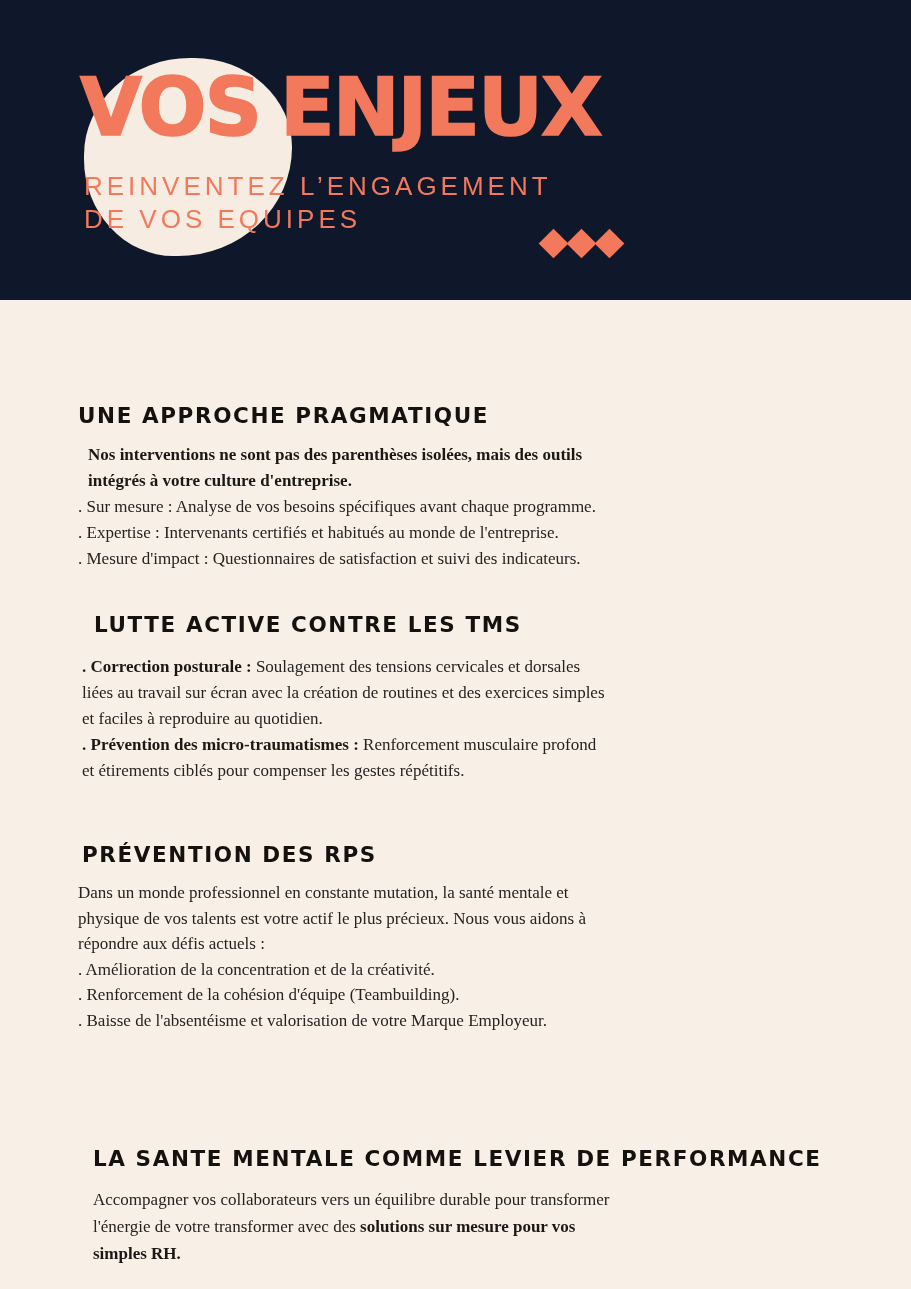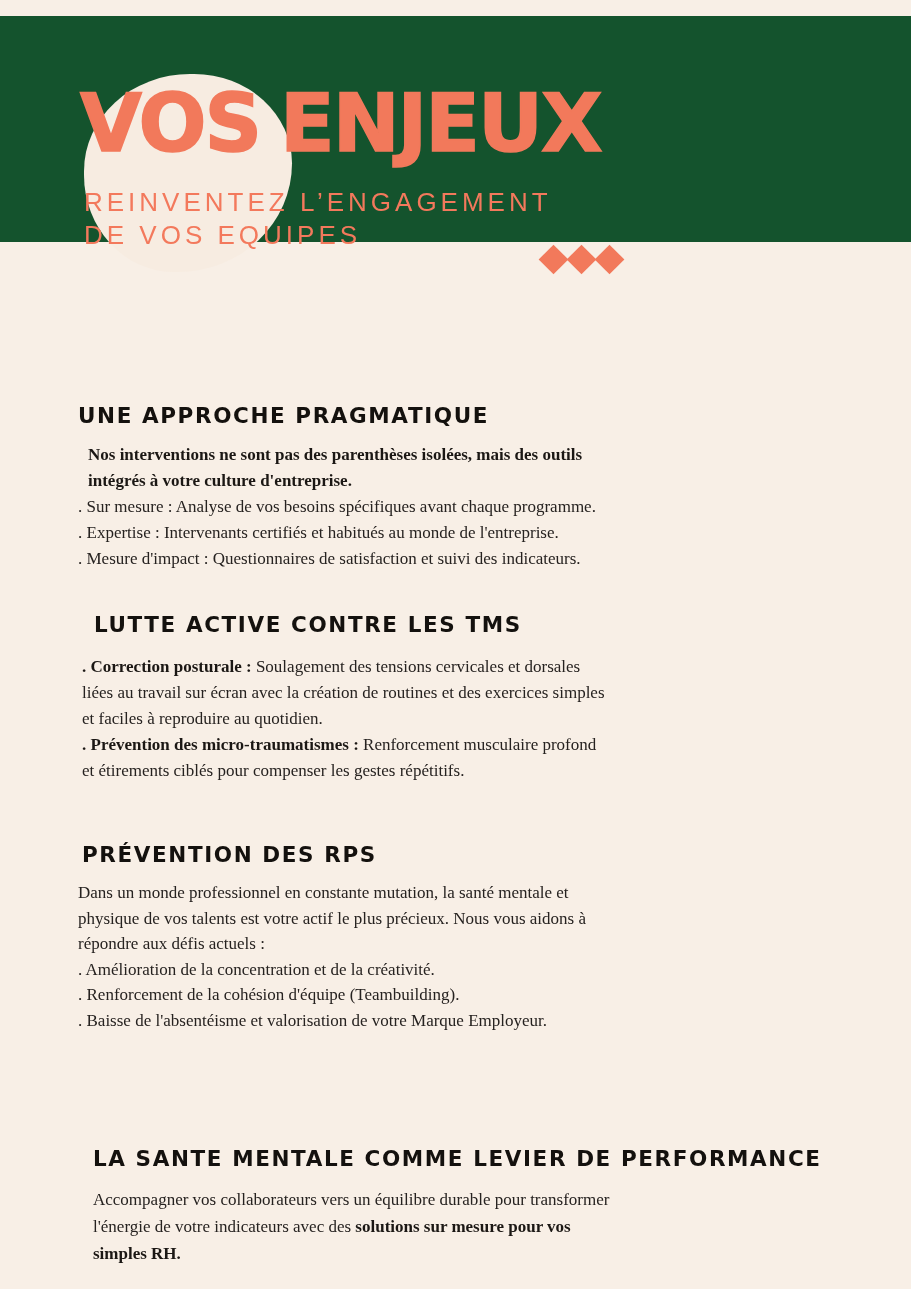--- a/index.html
+++ b/index.html
@@ -2,21 +2,21 @@
 <html><head>
 <meta charset="utf-8">
 <style>
   html,body { margin:0; padding:0; background:#e9e4de; }
   .page {
     position:relative; width:911px; height:1289px;
     background:#F8EFE6; overflow:hidden;
     font-family:"DejaVu Sans", sans-serif;
   }
   
-  .hero { position:absolute; left:0; top:0; width:911px; height:226px; background:#14532d;margin-top:16px; }
+  .hero { position:absolute; left:0; top:0; width:911px; height:300px; background:#0f172a; }
   .blob {
     position:absolute; left:84px; top:58px; width:208px; height:198px;
     background:#F7ECE1;
     border-radius:52% 48% 56% 44% / 50% 46% 56% 50%;
   }
   .title {
     position:absolute; left:80px; top:64px; margin:0;
     font-family:"DejaVu Sans", sans-serif;
     font-size:80px; line-height:88px; font-weight:bold;
     letter-spacing:-2px; word-spacing:-6px; white-space:nowrap;
@@ -109,18 +109,18 @@
       <div class="line">. Amélioration de la concentration et de la créativité.</div>
       <div class="line">. Renforcement de la cohésion d'équipe (Teambuilding).</div>
       <div class="line">. Baisse de l'absentéisme et valorisation de votre Marque Employeur.</div>
     </div>
   </section>
 
   <section class="section s4">
     <h2 class="h">LA SANTE MENTALE COMME LEVIER DE PERFORMANCE</h2>
     <div class="body">
       <div class="line"><span>Accompagner vos collaborateurs vers un équilibre durable pour transformer</span></div>
-      <div class="line"><span>l'énergie de votre indicateurs avec des </span><span class="b">solutions sur mesure pour vos</span></div>
+      <div class="line"><span>l'énergie de votre transformer avec des </span><span class="b">solutions sur mesure pour vos</span></div>
       <div class="line"><span class="b">simples RH.</span></div>
     </div>
   </section>
 
 </div>
 
 </body></html>

